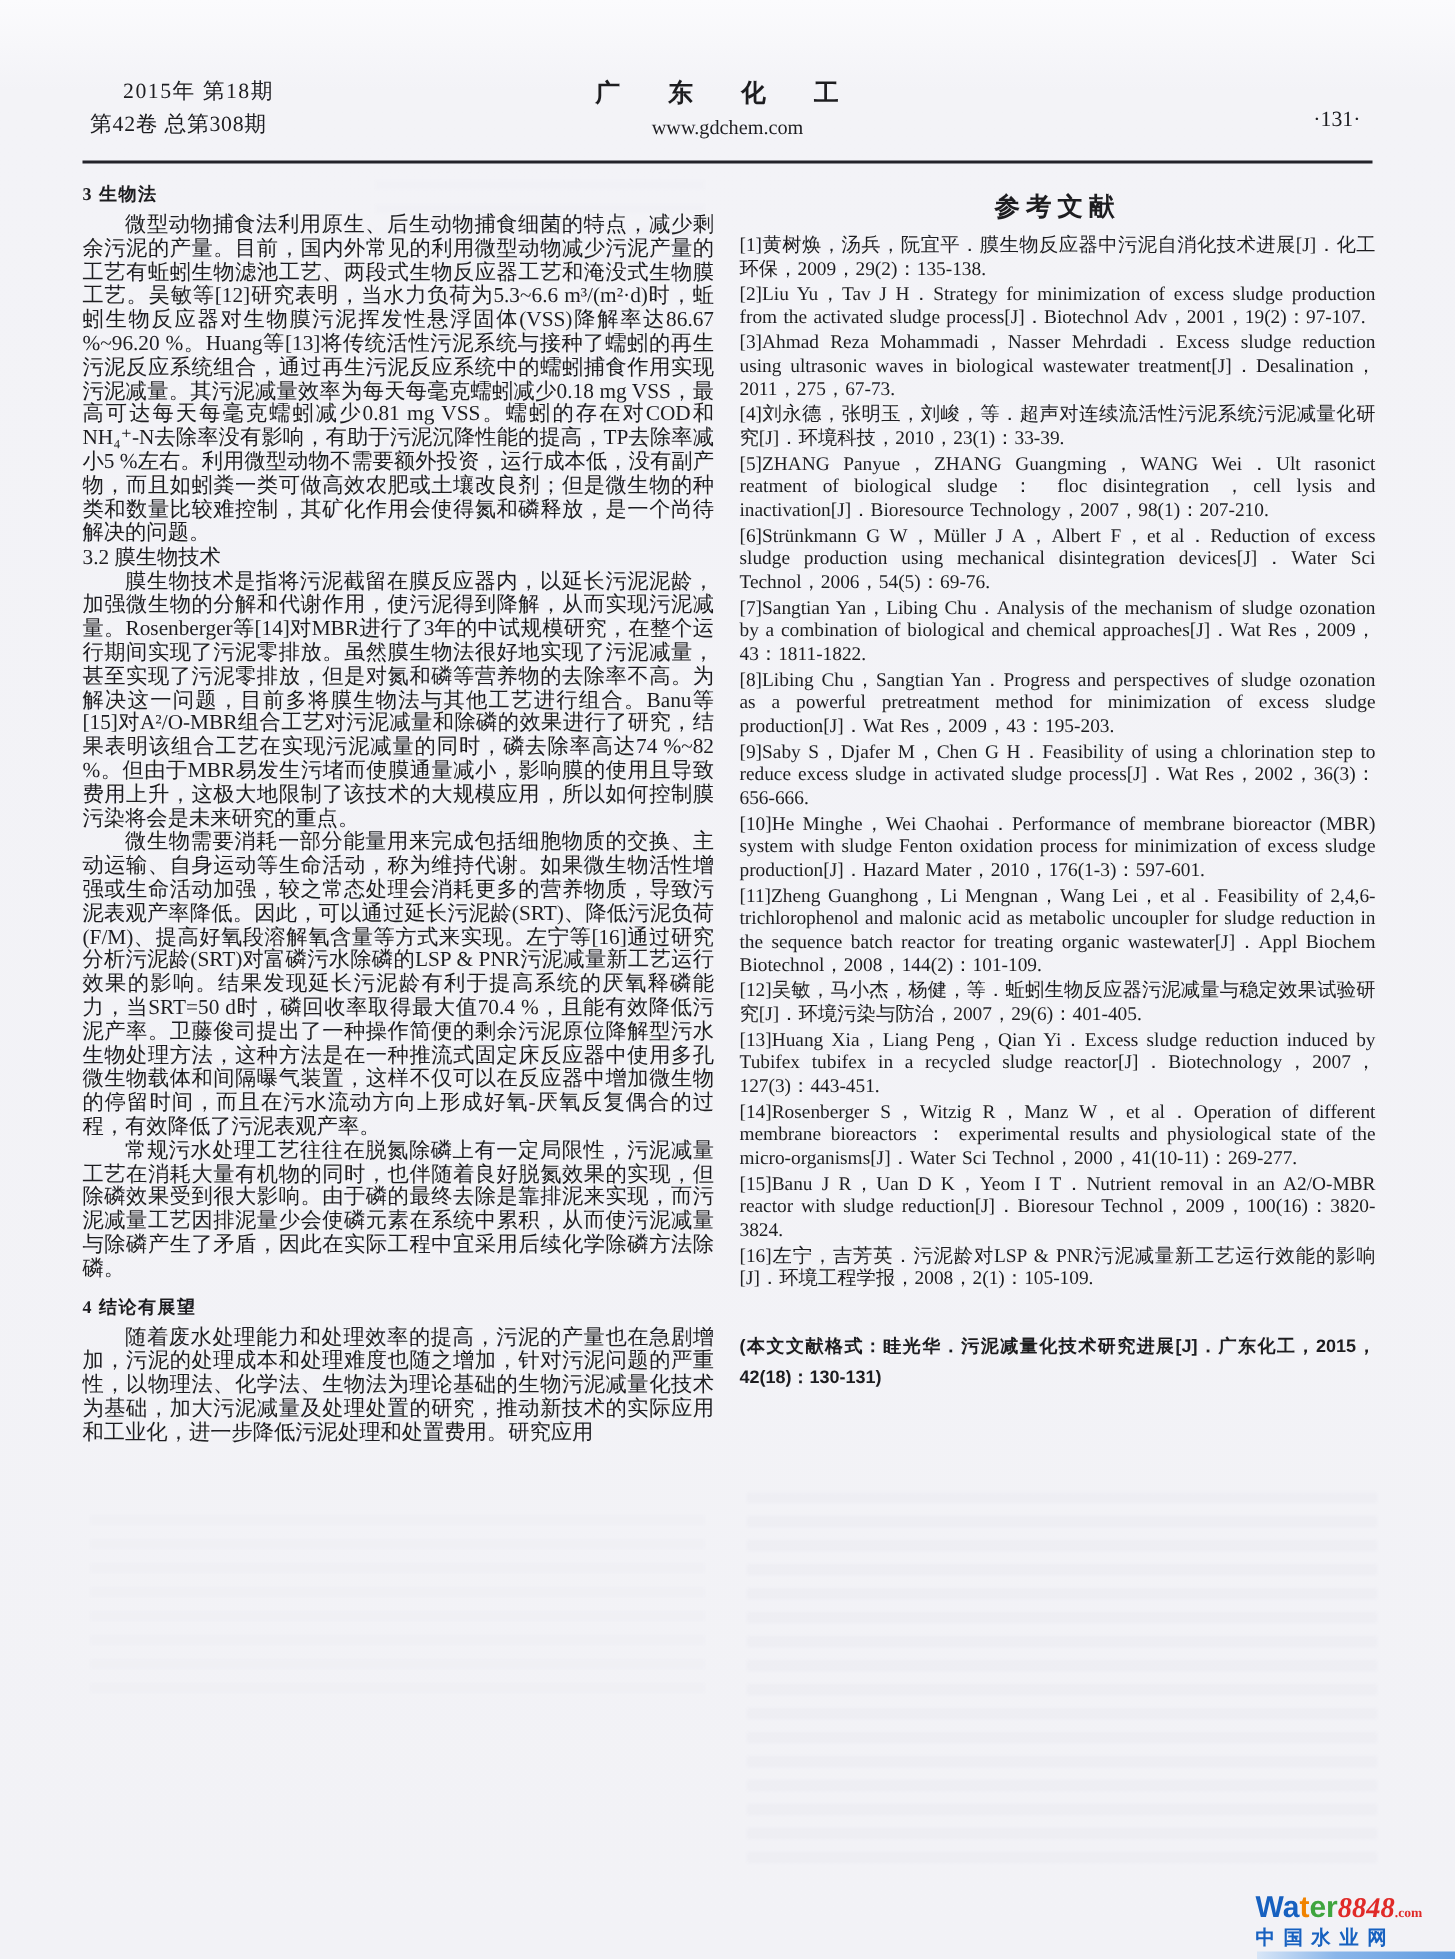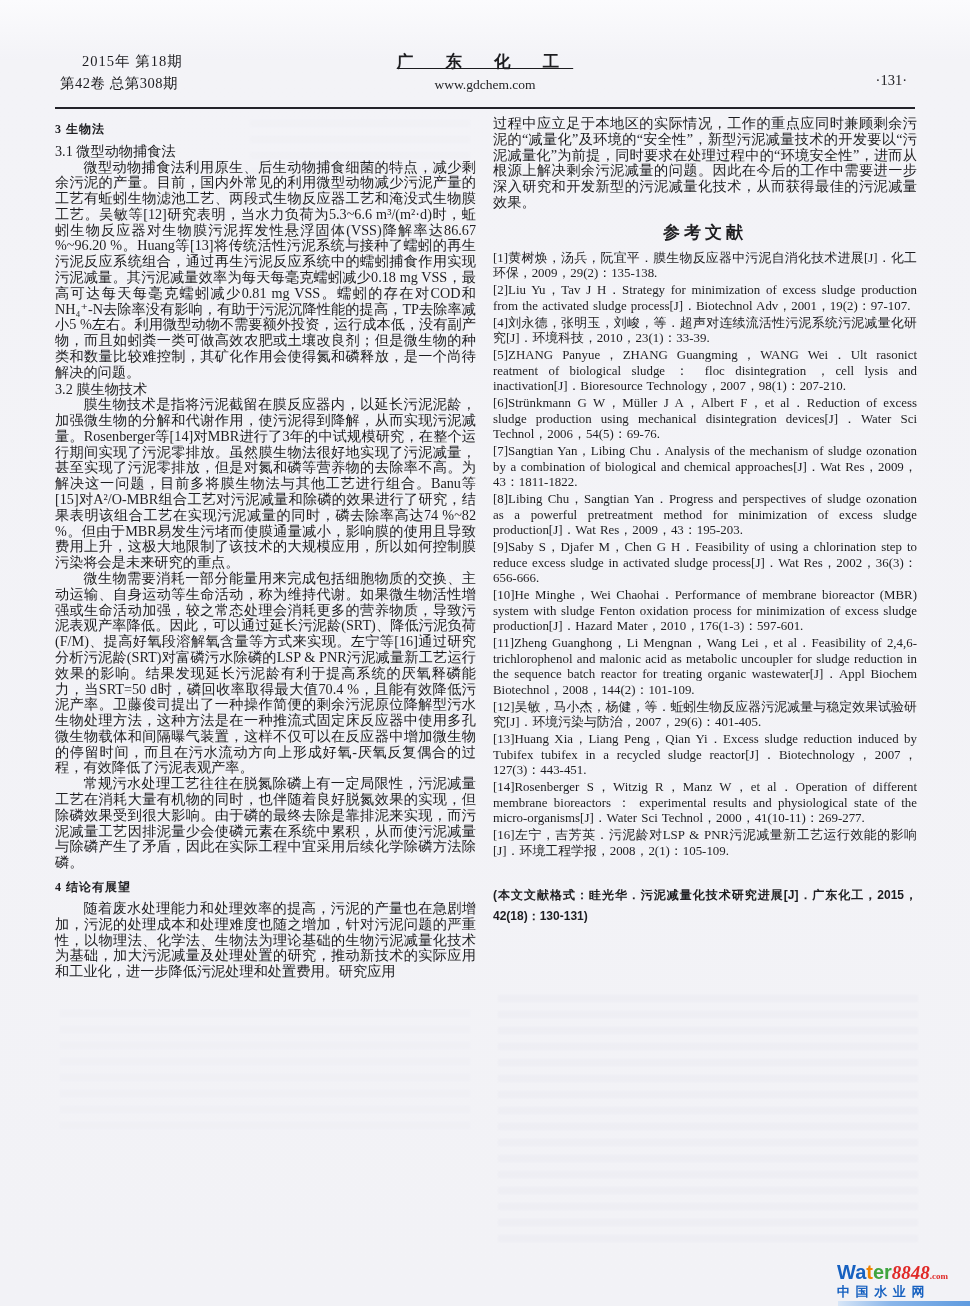--- a/index.html
+++ b/index.html
@@ -10,21 +10,21 @@
     color:#1d1d20;
     overflow:hidden;
   }
   .page{position:absolute;inset:0;background:linear-gradient(180deg,#fbfbfd 0,#f3f3f7 60px,#f2f2f6 100%);}
   
   .header{position:absolute;top:50px;left:55px;width:860px;height:52px;}
   .h-left{position:absolute;left:5px;top:0;font-size:14.5px;line-height:22px;}
   .h-left .l1{padding-left:22px;letter-spacing:1px;}
   .h-left .l2{font-weight:normal;letter-spacing:0.5px;}
   .h-center{position:absolute;left:0;right:0;top:0;text-align:center;}
-  .jtitle{font-size:16.5px;font-weight:bold;letter-spacing:14px;line-height:24px;text-decoration:underline;}
+  .jtitle{font-size:16.5px;font-weight:bold;letter-spacing:14px;line-height:24px;}
   .jurl{font-size:13.5px;line-height:22px;}
   .h-right{position:absolute;right:8px;top:22px;font-size:14.5px;font-weight:normal;}
   .rule{position:absolute;top:107px;left:55px;width:860px;height:2px;background:#23232a;}
   
   .columns{position:absolute;top:116px;left:55px;width:862px;display:flex;gap:17px;}
   .col{font-size:14.2px;line-height:15.8px;text-align:justify;text-justify:inter-ideograph;}
   .col.left{width:421px;}
   .col.right{width:424px;}
   .col p{margin:0;text-indent:2em;}
   .col p.noindent{text-indent:0;}
@@ -70,47 +70,47 @@
     </div>
     <div class="h-right">·131·</div>
   </header>
 
   <div class="rule"></div>
 
   <main class="columns">
 
     <section class="col left">
       <h2 class="sec">3 生物法</h2>
-      <div class="subhead">3.1 微型动物捕食法</div>
       <p>微型动物捕食法利用原生、后生动物捕食细菌的特点，减少剩余污泥的产量。目前，国内外常见的利用微型动物减少污泥产量的工艺有蚯蚓生物滤池工艺、两段式生物反应器工艺和淹没式生物膜工艺。吴敏等[12]研究表明，当水力负荷为5.3~6.6 m³/(m²·d)时，蚯蚓生物反应器对生物膜污泥挥发性悬浮固体(VSS)降解率达86.67 %~96.20 %。Huang等[13]将传统活性污泥系统与接种了蠕蚓的再生污泥反应系统组合，通过再生污泥反应系统中的蠕蚓捕食作用实现污泥减量。其污泥减量效率为每天每毫克蠕蚓减少0.18 mg VSS，最高可达每天每毫克蠕蚓减少0.81 mg VSS。蠕蚓的存在对COD和NH₄⁺-N去除率没有影响，有助于污泥沉降性能的提高，TP去除率减小5 %左右。利用微型动物不需要额外投资，运行成本低，没有副产物，而且如蚓粪一类可做高效农肥或土壤改良剂；但是微生物的种类和数量比较难控制，其矿化作用会使得氮和磷释放，是一个尚待解决的问题。</p>
       <div class="subhead">3.2 膜生物技术</div>
       <p>膜生物技术是指将污泥截留在膜反应器内，以延长污泥泥龄，加强微生物的分解和代谢作用，使污泥得到降解，从而实现污泥减量。Rosenberger等[14]对MBR进行了3年的中试规模研究，在整个运行期间实现了污泥零排放。虽然膜生物法很好地实现了污泥减量，甚至实现了污泥零排放，但是对氮和磷等营养物的去除率不高。为解决这一问题，目前多将膜生物法与其他工艺进行组合。Banu等[15]对A²/O-MBR组合工艺对污泥减量和除磷的效果进行了研究，结果表明该组合工艺在实现污泥减量的同时，磷去除率高达74 %~82 %。但由于MBR易发生污堵而使膜通量减小，影响膜的使用且导致费用上升，这极大地限制了该技术的大规模应用，所以如何控制膜污染将会是未来研究的重点。</p>
       <p>微生物需要消耗一部分能量用来完成包括细胞物质的交换、主动运输、自身运动等生命活动，称为维持代谢。如果微生物活性增强或生命活动加强，较之常态处理会消耗更多的营养物质，导致污泥表观产率降低。因此，可以通过延长污泥龄(SRT)、降低污泥负荷(F/M)、提高好氧段溶解氧含量等方式来实现。左宁等[16]通过研究分析污泥龄(SRT)对富磷污水除磷的LSP &amp; PNR污泥减量新工艺运行效果的影响。结果发现延长污泥龄有利于提高系统的厌氧释磷能力，当SRT=50 d时，磷回收率取得最大值70.4 %，且能有效降低污泥产率。卫藤俊司提出了一种操作简便的剩余污泥原位降解型污水生物处理方法，这种方法是在一种推流式固定床反应器中使用多孔微生物载体和间隔曝气装置，这样不仅可以在反应器中增加微生物的停留时间，而且在污水流动方向上形成好氧-厌氧反复偶合的过程，有效降低了污泥表观产率。</p>
       <p>常规污水处理工艺往往在脱氮除磷上有一定局限性，污泥减量工艺在消耗大量有机物的同时，也伴随着良好脱氮效果的实现，但除磷效果受到很大影响。由于磷的最终去除是靠排泥来实现，而污泥减量工艺因排泥量少会使磷元素在系统中累积，从而使污泥减量与除磷产生了矛盾，因此在实际工程中宜采用后续化学除磷方法除磷。</p>
       <h2 class="sec gap">4 结论有展望</h2>
       <p>随着废水处理能力和处理效率的提高，污泥的产量也在急剧增加，污泥的处理成本和处理难度也随之增加，针对污泥问题的严重性，以物理法、化学法、生物法为理论基础的生物污泥减量化技术为基础，加大污泥减量及处理处置的研究，推动新技术的实际应用和工业化，进一步降低污泥处理和处置费用。研究应用</p>
     </section>
 
     <section class="col right">
-      <p class="noindent">过程中应立足于本地区的实际情况，工作的重点应同时兼顾剩余污泥的“减量化”及环境的“安全性”，新型污泥减量技术的开发要以“污泥减量化”为前提，同时要求在处理过程中的“环境安全性”，进而从根源上解决剩余污泥减量的问题。因此在今后的工作中需要进一步深入研究和开发新型的污泥减量化技术，从而获得最佳的污泥减量效果。</p>
       <div class="refs-head">参考文献</div>
       <div class="refs">
         <p>[1]黄树焕，汤兵，阮宜平．膜生物反应器中污泥自消化技术进展[J]．化工环保，2009，29(2)：135-138.</p>
         <p>[2]Liu Yu，Tav J H．Strategy for minimization of excess sludge production from the activated sludge process[J]．Biotechnol Adv，2001，19(2)：97-107.</p>
+        <p>[3]Ahmad Reza Mohammadi，Nasser Mehrdadi．Excess sludge reduction using ultrasonic waves in biological wastewater treatment[J]．Desalination，2011，275，67-73.</p>
         <p>[4]刘永德，张明玉，刘峻，等．超声对连续流活性污泥系统污泥减量化研究[J]．环境科技，2010，23(1)：33-39.</p>
         <p>[5]ZHANG Panyue，ZHANG Guangming，WANG Wei．Ult rasonict reatment of biological sludge ： floc disintegration ，cell lysis and inactivation[J]．Bioresource Technology，2007，98(1)：207-210.</p>
         <p>[6]Strünkmann G W，Müller J A，Albert F，et al．Reduction of excess sludge production using mechanical disintegration devices[J]．Water Sci Technol，2006，54(5)：69-76.</p>
         <p>[7]Sangtian Yan，Libing Chu．Analysis of the mechanism of sludge ozonation by a combination of biological and chemical approaches[J]．Wat Res，2009，43：1811-1822.</p>
         <p>[8]Libing Chu，Sangtian Yan．Progress and perspectives of sludge ozonation as a powerful pretreatment method for minimization of excess sludge production[J]．Wat Res，2009，43：195-203.</p>
         <p>[9]Saby S，Djafer M，Chen G H．Feasibility of using a chlorination step to reduce excess sludge in activated sludge process[J]．Wat Res，2002，36(3)：656-666.</p>
         <p>[10]He Minghe，Wei Chaohai．Performance of membrane bioreactor (MBR) system with sludge Fenton oxidation process for minimization of excess sludge production[J]．Hazard Mater，2010，176(1-3)：597-601.</p>
         <p>[11]Zheng Guanghong，Li Mengnan，Wang Lei，et al．Feasibility of 2,4,6-trichlorophenol and malonic acid as metabolic uncoupler for sludge reduction in the sequence batch reactor for treating organic wastewater[J]．Appl Biochem Biotechnol，2008，144(2)：101-109.</p>
         <p>[12]吴敏，马小杰，杨健，等．蚯蚓生物反应器污泥减量与稳定效果试验研究[J]．环境污染与防治，2007，29(6)：401-405.</p>
         <p>[13]Huang Xia，Liang Peng，Qian Yi．Excess sludge reduction induced by Tubifex tubifex in a recycled sludge reactor[J]．Biotechnology，2007，127(3)：443-451.</p>
         <p>[14]Rosenberger S，Witzig R，Manz W，et al．Operation of different membrane bioreactors ： experimental results and physiological state of the micro-organisms[J]．Water Sci Technol，2000，41(10-11)：269-277.</p>
+        <p>[15]Banu J R，Uan D K，Yeom I T．Nutrient removal in an A2/O-MBR reactor with sludge reduction[J]．Bioresour Technol，2009，100(16)：3820-3824.</p>
         <p>[16]左宁，吉芳英．污泥龄对LSP &amp; PNR污泥减量新工艺运行效能的影响[J]．环境工程学报，2008，2(1)：105-109.</p>
       </div>
       <p class="citation">(本文文献格式：眭光华．污泥减量化技术研究进展[J]．广东化工，2015，42(18)：130-131)</p>
     </section>
 
   </main>
 
   <div class="ghost g2"></div>
   <div class="ghost g1"></div>
 

